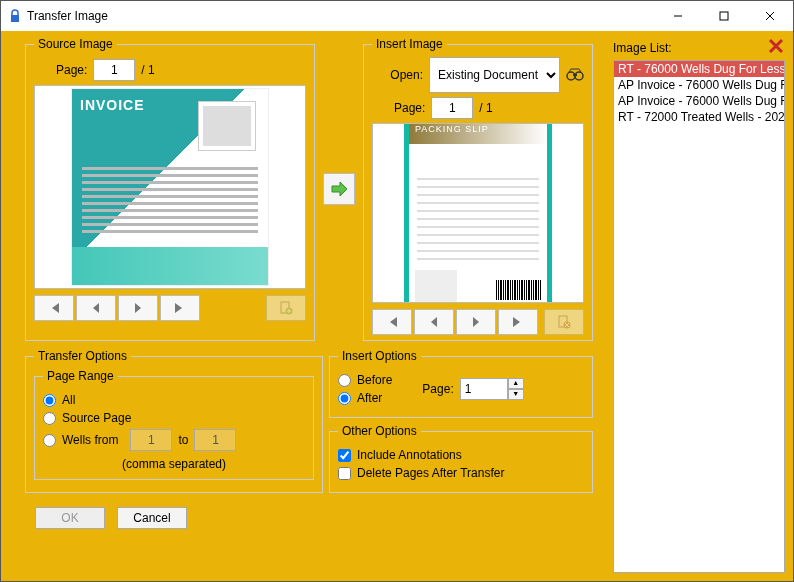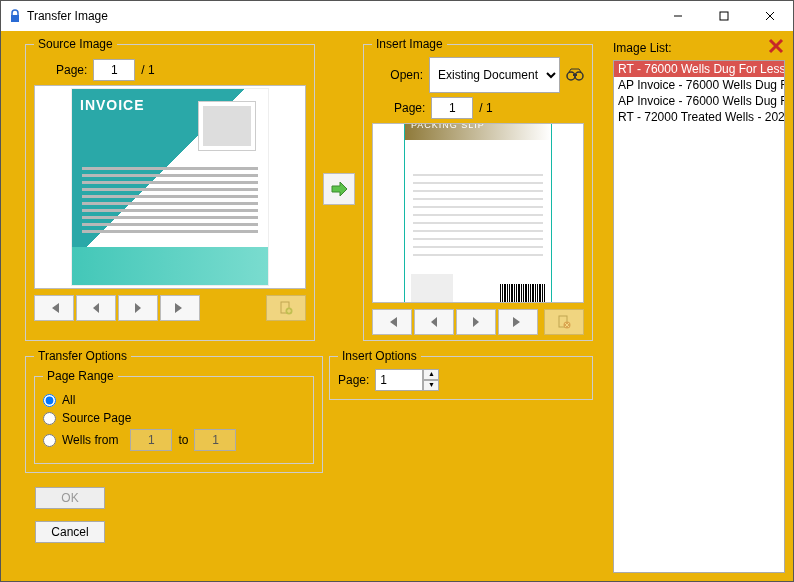--- a/index.html
+++ b/index.html
@@ -30,39 +30,39 @@
 .tbbtn svg { width: 14px; height: 14px; }
 .bottomrow { display: flex; gap: 6px; }
 .xfer-grp { flex: 0 0 298px; }
 .opts-col { flex: 1; display: flex; flex-direction: column; gap: 6px; }
 .radio-line, .check-line { display: flex; align-items: center; gap: 6px; margin: 4px 0; }
 input[type=radio], input[type=checkbox] { margin: 0; }
 .imglist-head { display: flex; align-items: center; justify-content: space-between; margin-bottom: 2px; }
 .imglist { border: 1px solid #aaa; background: #fff; flex: 1; overflow: hidden; }
 .imglist .item { padding: 1px 4px; white-space: nowrap; overflow: hidden; }
 .imglist .item.sel { background: #d9534f; color: #fff; }
-.footer { padding: 6px 10px; display: flex; gap: 12px; flex-direction: column; }
+.footer { padding: 6px 10px; display: flex; gap: 12px; }
 .btn { width: 70px; height: 22px; border: 1px solid #aaa; background: #f4f4f4; }
 .btn.disabled { color: #999; background: #eee; }
 .spinner { display: flex; }
 .spinner input { width: 48px; height: 22px; border: 1px solid #aaa; text-align: left; padding: 0 4px; }
 .spinner .spbtns { display: flex; flex-direction: column; }
 .spinner .sp { width: 16px; height: 11px; border: 1px solid #aaa; background: #f4f4f4; font-size: 7px; line-height: 7px; text-align: center; }
 .comma-note { text-align: center; margin-top: 6px; }
 
 .inv-art { width: 196px; height: 196px; position: relative; background: linear-gradient(135deg, #2aa8a8 0 44%, #fff 44% 100%); box-shadow: 0 0 0 1px #eee; }
 .inv-art .mast { position:absolute; top:8px; left:8px; right:8px; height:60px; }
 .inv-art .mast .lbl { color:#fff; font-weight:bold; font-size:14px; letter-spacing:1px;}
 .inv-art .photo { position:absolute; top:4px; right:4px; width:58px; height:50px; background:#fff; border:1px solid #ccc;}
 .inv-art .photo::after{content:"";position:absolute;inset:4px;background:#ddd;}
 .inv-art .lines { position:absolute; top:74px; left:10px; right:10px; }
 .inv-art .lines div{height:3px;background:#b8b8b8;margin:4px 0;}
 .inv-art .footblk{position:absolute;bottom:0;left:0;right:0;height:38px;background:linear-gradient(90deg,#43c7b8,#7adccf);}
 
-.pack-art{width:148px;height:196px;background:#fff;border:1px solid #14b8a6;position:relative;}
+.pack-art{width:148px;height:196px;background:#fff;border:5px solid #14b8a6;position:relative;}
 .pack-art .head{height:24px;background:linear-gradient(90deg,#8f7a3a,#fff);padding:4px 6px;color:#fff;font-size:9px;letter-spacing:1px;}
 .pack-art .rows{position:absolute;top:52px;left:8px;right:8px;}
 .pack-art .rows div{height:2px;background:#ddd;margin:6px 0;}
 .pack-art .barcode{position:absolute;bottom:6px;right:6px;display:flex;gap:1px;}
 .pack-art .barcode span{width:1px;height:20px;background:#000;}
 .pack-art .barcode span:nth-child(3n){width:2px;}
 .pack-art .rig{position:absolute;bottom:4px;left:6px;width:42px;height:32px;background:#eee;}
 .arrowbtn{width:32px;height:32px;border:1px solid #bbb;background:#f4f4f4;display:flex;align-items:center;justify-content:center;}
 .binoc{width:18px;height:14px;}
 .redx svg{width:18px;height:18px;}
@@ -270,39 +270,61 @@
                 <input type="radio" name="pr" style="">
                 <span>Source Page</span>
               </div>
             <div class="radio-line">
               <input type="radio" name="pr" style="">
               <span>Wells from</span>
               <input class="num" disabled="" style="margin-left: 6px;" value="1">
               <span>to</span>
               <input class="num" disabled="" value="1" style="">
             </div>
+            <div class="comma-note">(comma separated)</div>
           </fieldset>
         </fieldset>
 
         <div class="opts-col">
           <fieldset class="grp">
             <legend>Insert Options</legend>
             <div style="display:flex;align-items:center;gap:30px">
+              <div>
+                <div class="radio-line">
+                    <input type="radio" name="io" style="">
+                    <span>Before</span>
+                  </div>
+                <div class="radio-line">
+                    <input type="radio" name="io" checked="" style="">
+                    <span>After</span>
+                  </div>
+              </div>
               <div style="display:flex;align-items:center;gap:6px">
                 <span>Page:</span>
                 <div class="spinner">
                   <input value="1" style="">
                   <div class="spbtns">
                       <div class="sp">▲</div>
                       <div class="sp">▼</div>
                     </div>
                 </div>
               </div>
             </div>
           </fieldset>
+          <fieldset class="grp">
+            <legend>Other Options</legend>
+            <div class="check-line">
+                <input type="checkbox" checked="" style="">
+                <span>Include Annotations</span>
+              </div>
+            <div class="check-line">
+                <input type="checkbox" style="">
+                <span>Delete Pages After Transfer</span>
+              </div>
+          </fieldset>
         </div>
       </div>
 
       <div class="footer">
         <button class="btn disabled" disabled="">OK</button>
         <button class="btn">Cancel</button>
       </div>
     </div>
 
     <div class="rightcol">

